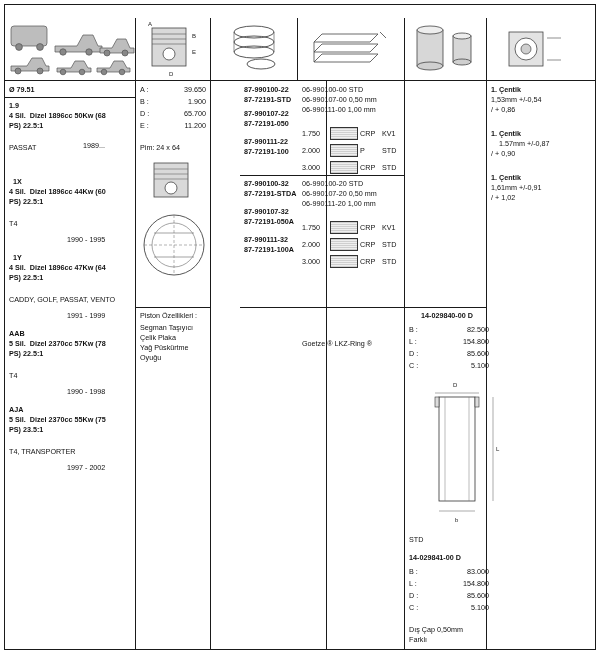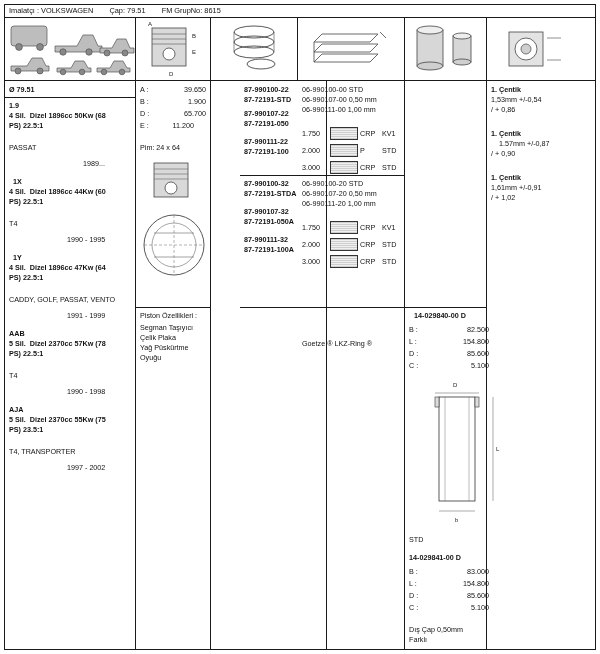--- a/index.html
+++ b/index.html
@@ -28,25 +28,20 @@
   .ring-row{position:absolute;font-size:7.2px;}
   .ringbox{position:absolute;width:26px;height:11px;border:1px solid #333;background:
      repeating-linear-gradient(180deg,#cfcfcf 0 1px,#efefef 1px 2px);}
 </style>
 </head>
 <body>
 
 <div class="page">
   <div class="sheet">
 
-    <div class="hdr">
-      <span>Imalatçı : VOLKSWAGEN</span>
-      <span>Çap: 79.51</span>
-      <span>FM GrupNo: 8615</span>
-    </div>
 
     <div class="band">
       <div class="bcell" style="left:0;width:131px;">
         <svg width="131" height="62" viewBox="0 0 131 62">
           <g fill="#bdbdbd" stroke="#555" stroke-width="0.7">
             <rect x="6" y="8" width="36" height="20" rx="3"></rect>
             <circle cx="14" cy="29" r="3.4" fill="#888"></circle>
               <circle cx="35" cy="29" r="3.4" fill="#888"></circle>
             <path d="M50 28 h22 l6 -11 h10 l5 11 h4 v6 h-47z"></path>
             <circle cx="58" cy="34" r="3.2" fill="#888"></circle>
@@ -122,21 +117,21 @@
     </div>
 
     <div class="col c1">
       <div class="txt b" style="left:4px;top:4px;">Ø 79.51</div>
       <div class="hr" style="top:16px;"></div>
 
       <div class="txt b" style="left:4px;top:20px;">1.9</div>
       <div class="txt b" style="left:4px;top:30px;">4 Sil.  Dizel 1896cc 50Kw (68</div>
       <div class="txt b" style="left:4px;top:40px;">PS) 22.5:1</div>
       <div class="txt" style="left:4px;top:62px;">PASSAT</div>
-      <div class="txt" style="left:78px;top:78px;">1989...</div>
+      <div class="txt" style="left:78px;top:60px;">1989...</div>
 
       <div class="txt b" style="left:8px;top:96px;">1X</div>
       <div class="txt b" style="left:4px;top:106px;">4 Sil.  Dizel 1896cc 44Kw (60</div>
       <div class="txt b" style="left:4px;top:116px;">PS) 22.5:1</div>
       <div class="txt" style="left:4px;top:138px;">T4</div>
       <div class="txt" style="left:62px;top:154px;">1990 - 1995</div>
 
       <div class="txt b" style="left:8px;top:172px;">1Y</div>
       <div class="txt b" style="left:4px;top:182px;">4 Sil.  Dizel 1896cc 47Kw (64</div>
       <div class="txt b" style="left:4px;top:192px;">PS) 22.5:1</div>
@@ -157,21 +152,21 @@
     </div>
 
     <div class="col c2">
       <div class="lbl" style="left:4px;top:4px;">A :</div>
       <div class="val" style="right:4px;top:4px;">39.650</div>
       <div class="lbl" style="left:4px;top:16px;">B :</div>
       <div class="val" style="right:4px;top:16px;">1.900</div>
       <div class="lbl" style="left:4px;top:28px;">D :</div>
       <div class="val" style="right:4px;top:28px;">65.700</div>
       <div class="lbl" style="left:4px;top:40px;">E :</div>
-      <div class="val" style="right:16px;top:40px;">11.200</div>
+      <div class="val" style="right:4px;top:40px;">11.200</div>
 
       <div class="txt" style="left:4px;top:62px;">Pim: 24 x 64</div>
 
       <svg style="position:absolute;left:4px;top:78px;" width="68" height="48" viewBox="0 0 68 48">
         <rect x="14" y="4" width="34" height="34" fill="#d9d9d9" stroke="#444" stroke-width="0.8"></rect>
         <line x1="14" y1="10" x2="48" y2="10" stroke="#666" stroke-width="0.6"></line>
         <line x1="14" y1="15" x2="48" y2="15" stroke="#666" stroke-width="0.6"></line>
         <line x1="14" y1="20" x2="48" y2="20" stroke="#666" stroke-width="0.6"></line>
         <circle cx="31" cy="29" r="6" fill="#fff" stroke="#444" stroke-width="0.8"></circle>
       </svg>
@@ -269,21 +264,21 @@
       <div class="txt b" style="left:4px;top:48px;">1. Çentik</div>
       <div class="txt" style="left:12px;top:58px;">1.57mm +/-0,87</div>
       <div class="txt" style="left:4px;top:68px;">/ + 0,90</div>
 
       <div class="txt b" style="left:4px;top:92px;">1. Çentik</div>
       <div class="txt" style="left:4px;top:102px;">1,61mm +/-0,91</div>
       <div class="txt" style="left:4px;top:112px;">/ + 1,02</div>
     </div>
 
     <div style="position:absolute;left:400px;top:302px;width:190px;bottom:0;">
-      <div class="txt b" style="left:9px;top:4px;">14-029840-00 D</div>
+      <div class="txt b" style="left:16px;top:4px;">14-029840-00 D</div>
       <div class="lbl" style="left:4px;top:18px;">B :</div>
       <div class="val" style="left:34px;width:50px;top:18px;">82.500</div>
       <div class="lbl" style="left:4px;top:30px;">L :</div>
       <div class="val" style="left:34px;width:50px;top:30px;">154.800</div>
       <div class="lbl" style="left:4px;top:42px;">D :</div>
       <div class="val" style="left:34px;width:50px;top:42px;">85.600</div>
       <div class="lbl" style="left:4px;top:54px;">C :</div>
       <div class="val" style="left:34px;width:50px;top:54px;">5.100</div>
 
       <svg style="position:absolute;left:0px;top:70px;" width="120" height="150" viewBox="0 0 120 150">

